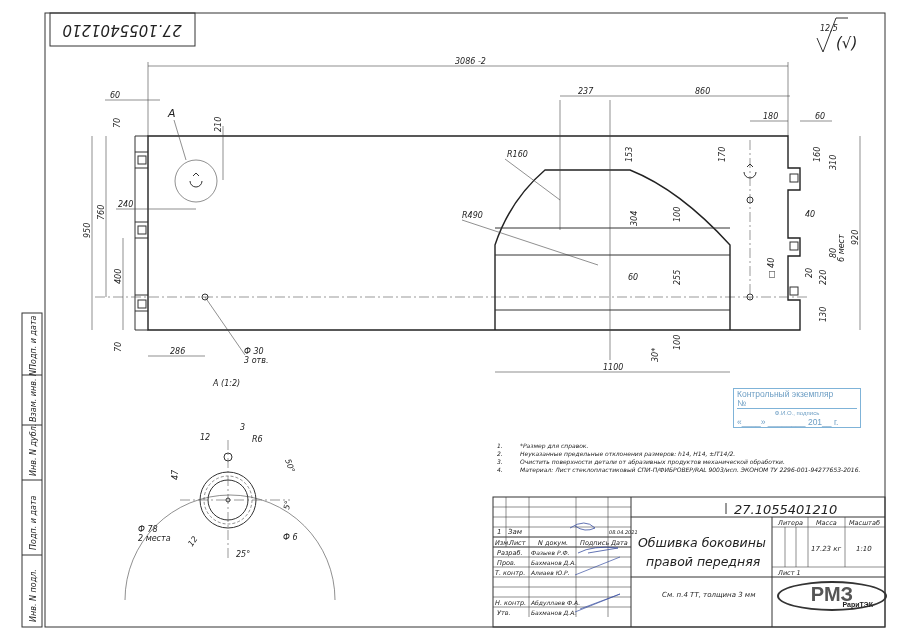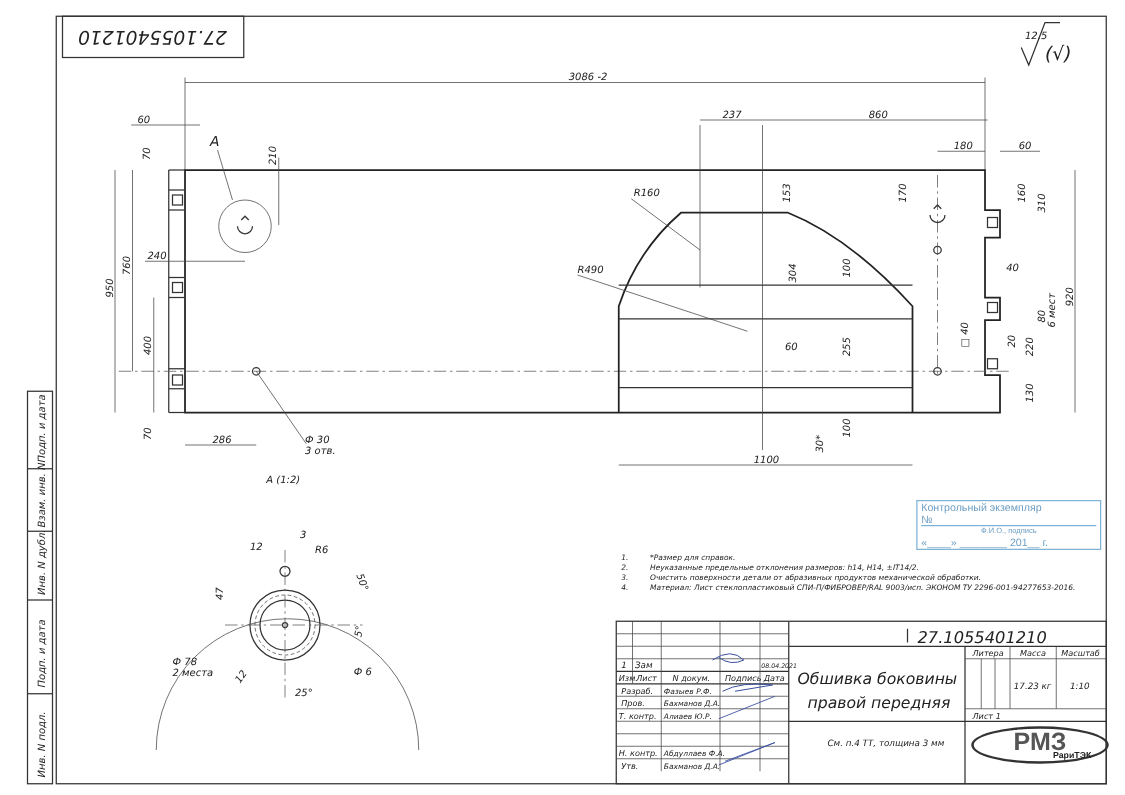--- a/index.html
+++ b/index.html
@@ -3,21 +3,21 @@
 <meta charset="utf-8">
 <style>
   html,body{margin:0;padding:0;background:#fff;}
   body{width:900px;height:636px;position:relative;overflow:hidden;font-family:"DejaVu Sans",sans-serif;}
   svg{position:absolute;left:0;top:0;}
   .t{font-family:"DejaVu Sans",sans-serif;font-style:italic;fill:#222;}
   .ln{stroke:#333;fill:none;stroke-width:1;}
   .thk{stroke:#222;fill:none;stroke-width:1.4;}
   .thin{stroke:#444;fill:none;stroke-width:0.6;}
   .dash{stroke:#555;fill:none;stroke-width:0.6;stroke-dasharray:10 3 2 3;}
-  .stamp{position:absolute;left:733px;top:388px;width:148px;height:40px;border:1.5px solid #7fb3d8;color:#6d9ec4;font-family:"Liberation Sans",sans-serif;font-size:8.5px;line-height:9px;padding:1px 3px;box-sizing:border-box;margin-top:12px;}
+  .stamp{position:absolute;left:733px;top:388px;width:128px;height:40px;border:1.5px solid #7fb3d8;color:#6d9ec4;font-family:"Liberation Sans",sans-serif;font-size:8.5px;line-height:9px;padding:1px 3px;box-sizing:border-box;}
   .stamp .l{border-bottom:1px solid #7fb3d8;height:9px;}
   .logo{position:absolute;left:777px;top:581px;width:106px;height:26px;border:2px solid #333;border-radius:50%;display:flex;justify-content:center;font-family:"Liberation Sans",sans-serif;font-weight:bold;font-size:20px;color:#555;}
   .logo small{position:absolute;right:12px;bottom:1px;font-size:7px;color:#222;}
 </style>
 </head>
 <body>
 
 <svg width="900" height="636" viewBox="0 0 900 636">
 
   <rect x="45" y="13" width="840" height="614" class="ln"></rect>

